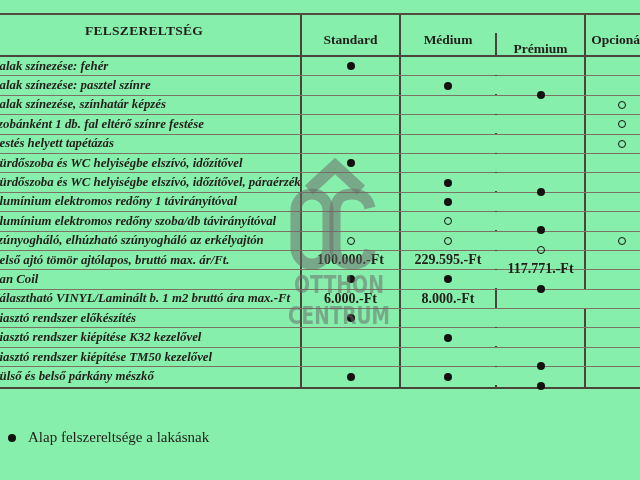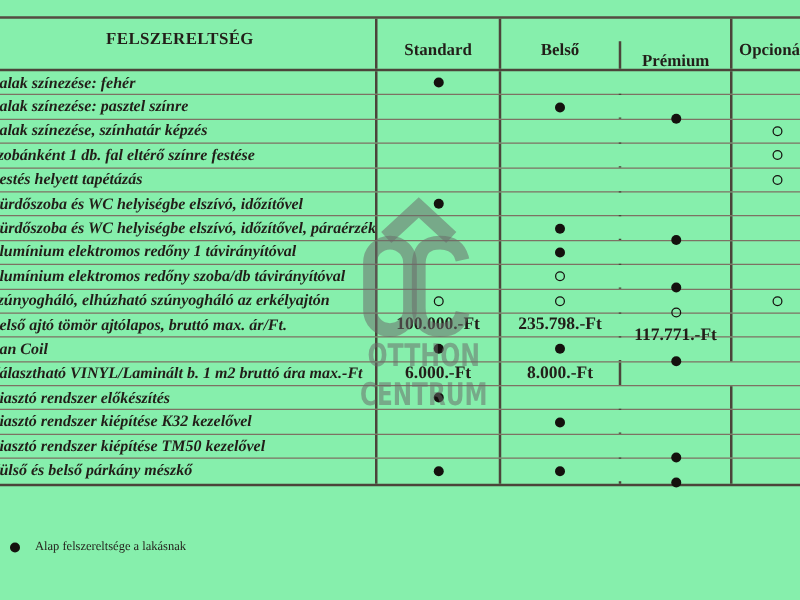--- a/index.html
+++ b/index.html
@@ -38,33 +38,33 @@
   .price { font-weight:bold; font-size:14px; color:#221e19; white-space:nowrap; }
   .marker-filled { width:8px; height:8px; border-radius:50%; background:#14110e; }
   .marker-open   { width:8px; height:8px; border-radius:50%; border:1.6px solid #14110e; background:transparent; }
   
   .watermark { position:absolute; left:273px; top:142px; width:130px; height:200px; pointer-events:none; }
   .watermark svg { display:block; }
   
   .legend { position:absolute; left:8px; top:430px; }
   .legend-row { display:flex; align-items:center; height:15.5px; }
   .legend-marker-box { width:20px; display:flex; align-items:center; }
-  .legend-label { font-size:10px; color:#221e19; white-space:nowrap; }
+  .legend-label { font-size:15px; color:#221e19; white-space:nowrap; }
 </style>
 </head>
 <body>
 
 <div class="screen" style="background: #86efac;">
 
   <div class="sheet-table">
     <div class="thead">
       <div class="feature-header">FELSZERELTSÉG</div>
 
     <div class="col-header w-std">Standard</div>
-        <div class="col-header w-med">Belső</div>
+        <div class="col-header w-med">Médium</div>
         <div class="col-header w-pre">Prémium</div>
         <div class="col-header w-opc">Opcionális</div>
       </div>
     <div id="tbody">
         <div class="tr">
           <div class="cell-label">
             <span class="row-label">Falak színezése: fehér</span>
           </div>
           <div class="cell-val w-std">
             <span class="marker-filled"></span>
@@ -185,21 +185,21 @@
           </div>
         </div>
         <div class="tr">
           <div class="cell-label">
             <span class="row-label">Belső ajtó tömör ajtólapos, bruttó max. ár/Ft.</span>
           </div>
           <div class="cell-val w-std">
             <span class="price">100.000.-Ft</span>
           </div>
           <div class="cell-val w-med">
-            <span class="price">235.798.-Ft</span>
+            <span class="price">229.595.-Ft</span>
           </div>
           <div class="cell-val w-pre">
             <span class="price">117.771.-Ft</span>
           </div>
           <div class="cell-val w-opc"></div>
         </div>
         <div class="tr">
           <div class="cell-label">
             <span class="row-label">Fan Coil</span>
           </div>

